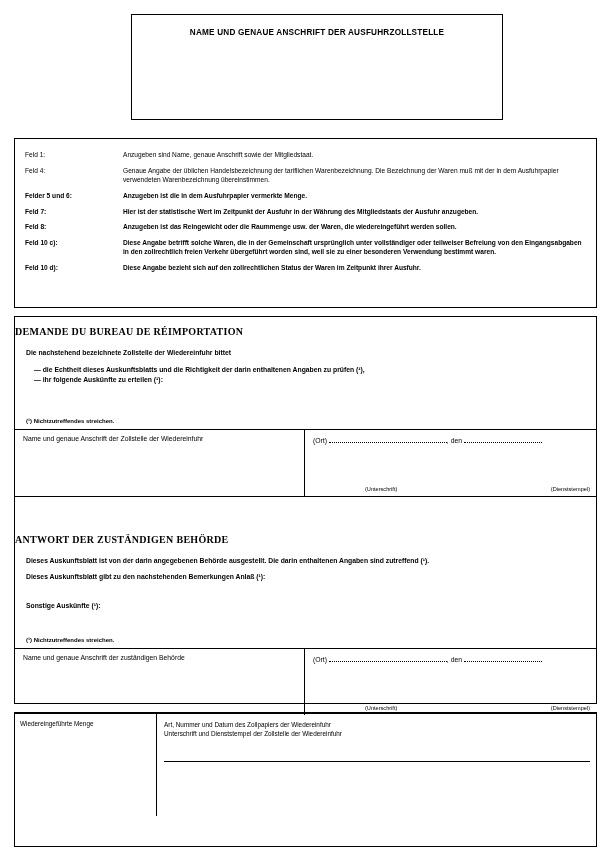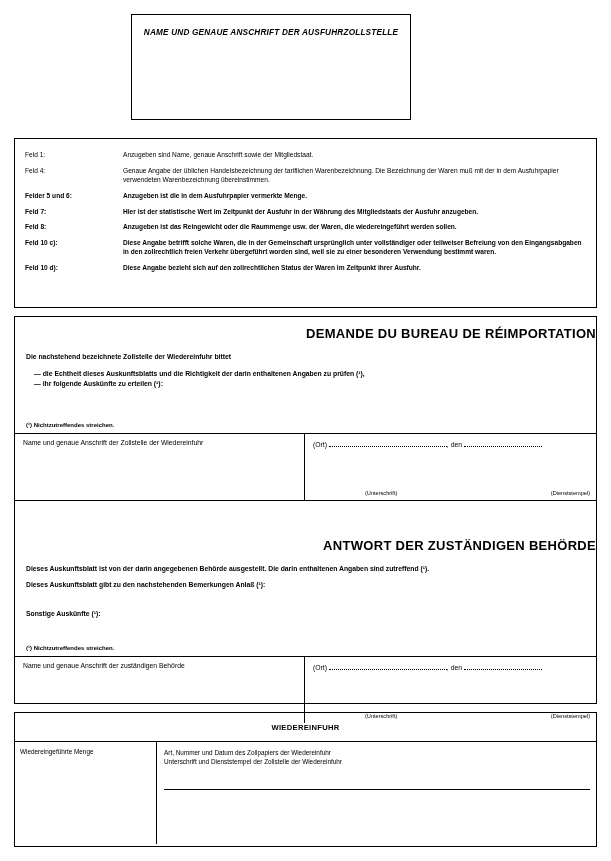--- a/index.html
+++ b/index.html
@@ -20,25 +20,24 @@
     width: 611px;
     height: 861px;
     box-sizing: border-box;
   }
 
   
   .header-box {
     position: absolute;
     left: 131px;
     top: 14px;
-    width: 280px;
+    width: 372px;
     height: 106px;
     border: 1px solid #000;
     box-sizing: border-box;
-    font-style: italic;
   }
   .header-title {
     text-align: center;
     font-size: 8.2px;
     font-weight: bold;
     letter-spacing: 0.2px;
     margin-top: 13px;
   }
 
   
@@ -76,25 +75,26 @@
   .demande-box {
     position: absolute;
     left: 14px;
     top: 316px;
     width: 583px;
     height: 388px;
     border: 1px solid #000;
     box-sizing: border-box;
   }
   .section-title {
-    text-align: right;
-    font-size: 13px;
+    text-align: left;
+    font-size: 10px;
     font-weight: bold;
     letter-spacing: 0.3px;
     padding: 9px 0 0 0;
+    font-family: Liberation Serif, serif;
   }
   .sec-body {
     padding: 11px 11px 0 11px;
     font-size: 6.8px;
     line-height: 1.55;
     font-weight: bold;
   }
   .sec-body .lead {
     margin-bottom: 6px;
   }
@@ -285,21 +285,20 @@
         <div class="sig-row">
           <span>(Unterschrift)</span>
           <span>(Dienststempel)</span>
         </div>
       </div>
     </div>
 
   </div>
 
   <div class="wieder-box">
-    <div class="wieder-title">WIEDEREINFUHR</div>
     <div class="wieder-cols">
       <div class="wcol-left">
         <span>Wiedereingeführte Menge</span>
       </div>
       <div class="wcol-right">
         <div>Art, Nummer und Datum des Zollpapiers der Wiedereinfuhr</div>
         <div>Unterschrift und Dienststempel der Zollstelle der Wiedereinfuhr</div>
         <div class="w-subline"></div>
       </div>
     </div>

